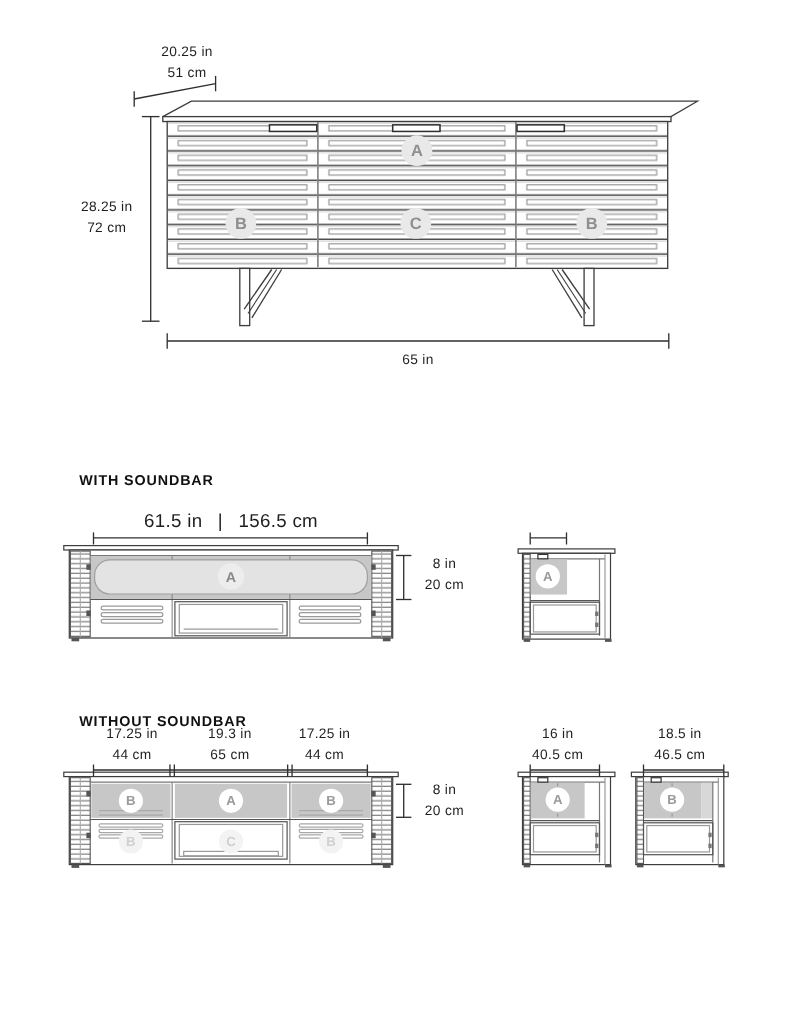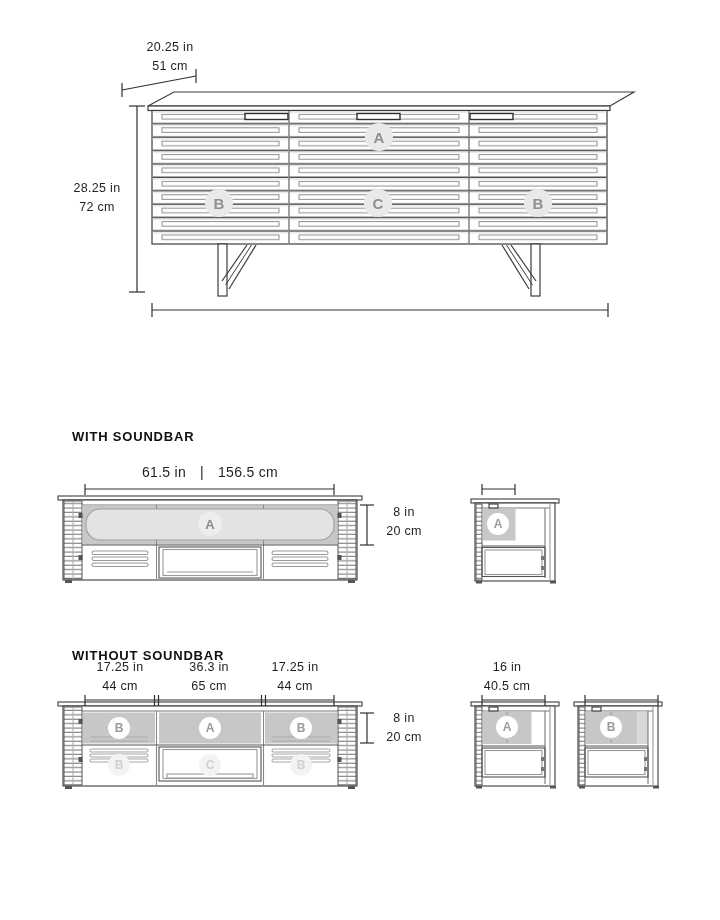--- a/index.html
+++ b/index.html
@@ -1,21 +1,21 @@
 <!DOCTYPE html>
 <html><head>
 <meta charset="utf-8">
 <style>
   html,body{margin:0;padding:0;background:#ffffff;}
   .page{position:relative;width:695px;height:920px;background:#fff;overflow:hidden;
         font-family:Liberation Sans, sans-serif;color:#1e1e1e;padding-left:48px;}
   .abs{position:absolute;}
   .dim{font-size:12.5px;line-height:19px;letter-spacing:.3px;text-align:center;color:#1f1f1f;}
   .heading{font-size:13px;font-weight:700;letter-spacing:.8px;color:#101010;}
-  .dimrow{display:flex;justify-content:center;gap:14px;font-size:14px;letter-spacing:.3px;}
+  .dimrow{display:flex;justify-content:center;gap:14px;font-size:17px;letter-spacing:.3px;}
   .badge{position:absolute;border-radius:50%;display:flex;align-items:center;justify-content:center;
          font-weight:700;color:#8f8f8f;}
   .badge.lg{width:28px;height:28px;font-size:15px;background:#e9e9e9;}
   .badge.wt{width:22px;height:22px;font-size:12px;background:#ffffff;color:#9a9a9a;}
   .badge.pill-a{width:24px;height:24px;font-size:13px;background:rgba(255,255,255,.38);color:#8a8a8a;}
   .badge.faded{width:22px;height:22px;font-size:12px;background:#f3f3f3;color:#d0d0d0;}
   svg{position:absolute;left:0;top:0;}
 </style>
 </head>
 <body>
@@ -239,20 +239,21 @@
 
   <div class="abs dim" style="left:128px;top:38px;width:84px;">
     <div>20.25 in</div>
     <div>51 cm</div>
   </div>
   <div class="abs dim" style="left:58px;top:179px;width:78px;text-align:center;">
     <div>28.25 in</div>
     <div>72 cm</div>
   </div>
   <div class="abs dim" style="left:290px;top:318px;width:180px;">
+    <div>65 in</div>
   </div>
 
   <div class="abs heading" style="left:72px;top:429px;">WITH SOUNDBAR</div>
 
   <div class="abs dimrow" style="left:100px;top:464px;width:220px;">
     <span>61.5 in</span>
     <span>|</span>
     <span>156.5 cm</span>
   </div>
   <div class="abs dim" style="left:374px;top:503px;width:60px;">
@@ -260,34 +261,38 @@
     <div>20 cm</div>
   </div>
 
   <div class="abs heading" style="left:72px;top:629px;margin-top:19px;">WITHOUT SOUNDBAR</div>
 
   <div class="abs dim" style="left:80px;top:658px;width:80px;">
     <div>17.25 in</div>
     <div>44 cm</div>
   </div>
   <div class="abs dim" style="left:169px;top:658px;width:80px;">
-    <div>36.3 in</div>
+    <div>19.3 in</div>
     <div>65 cm</div>
   </div>
   <div class="abs dim" style="left:255px;top:658px;width:80px;">
     <div>17.25 in</div>
     <div>44 cm</div>
   </div>
   <div class="abs dim" style="left:374px;top:709px;width:60px;">
     <div>8 in</div>
     <div>20 cm</div>
   </div>
   <div class="abs dim" style="left:473px;top:658px;width:68px;">
     <div>16 in</div>
     <div>40.5 cm</div>
+  </div>
+  <div class="abs dim" style="left:577px;top:658px;width:82px;">
+    <div>18.5 in</div>
+    <div>46.5 cm</div>
   </div>
 
   <div class="badge lg" style="left:365px;top:123px;">A</div>
   <div class="badge lg" style="left:205px;top:189px;">B</div>
   <div class="badge lg" style="left:364px;top:189px;">C</div>
   <div class="badge lg" style="left:524px;top:189px;">B</div>
 
   <div class="badge pill-a" style="left:198px;top:512px;">A</div>
   <div class="badge wt" style="left:487px;top:513px;">A</div>
 

